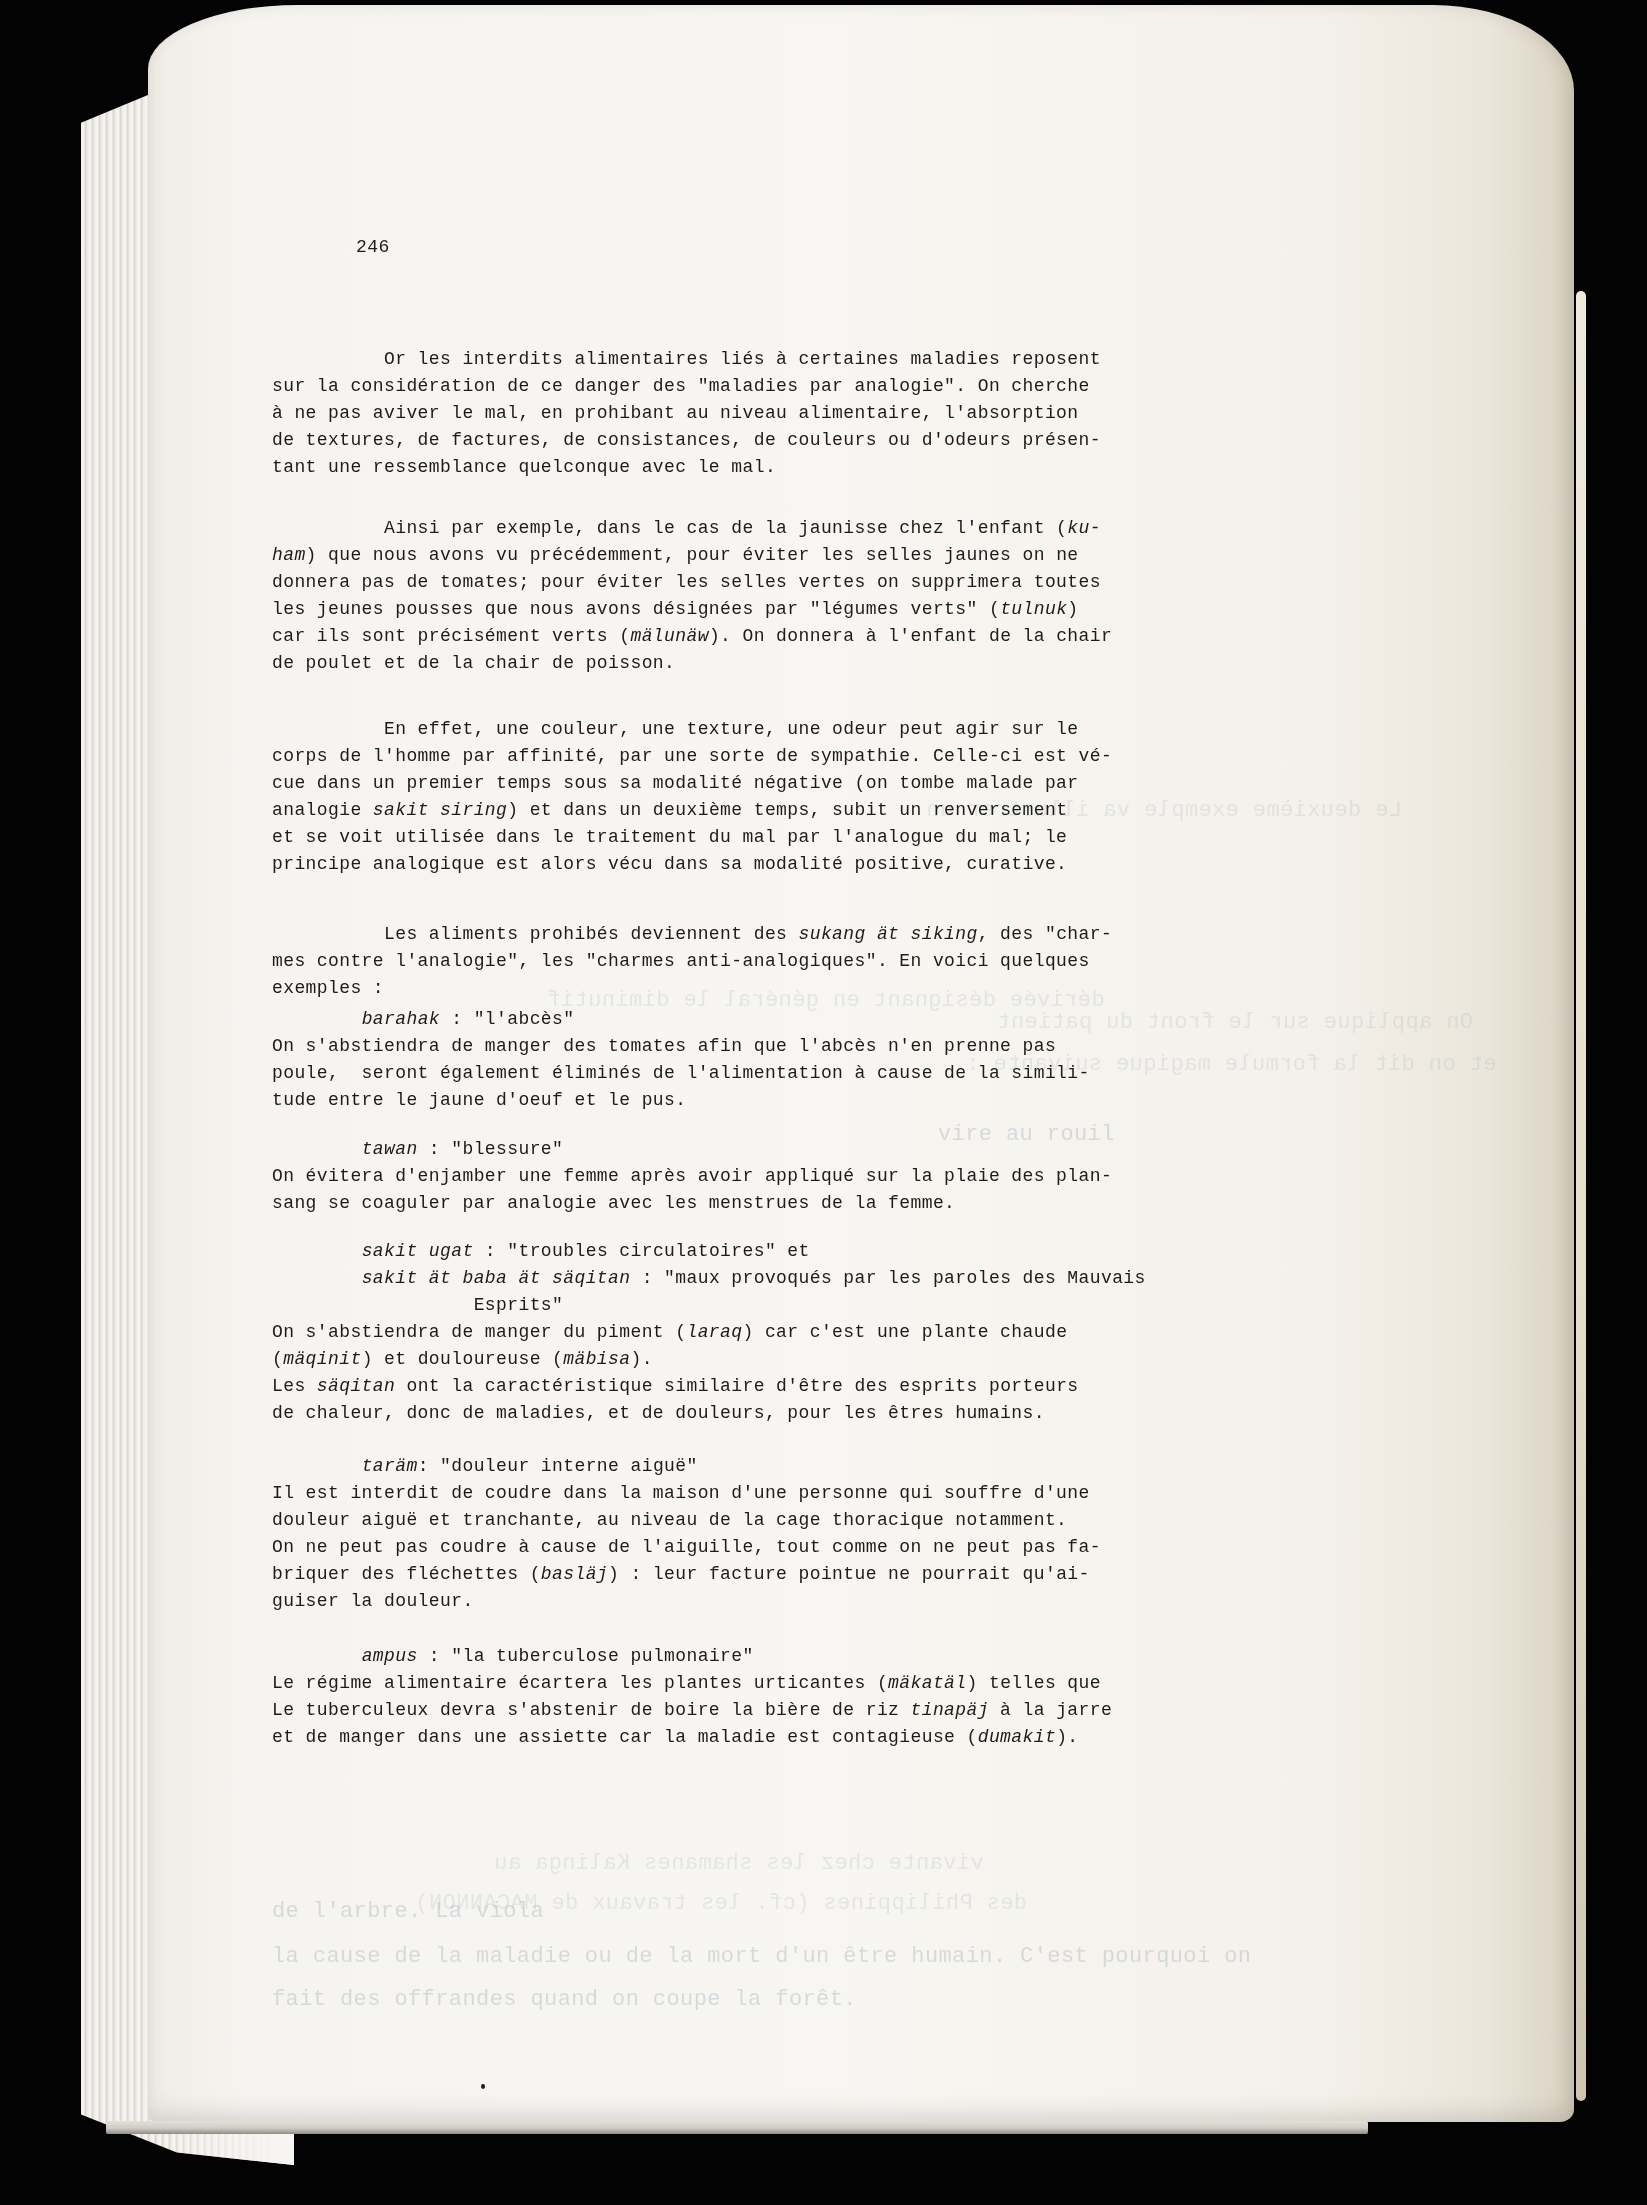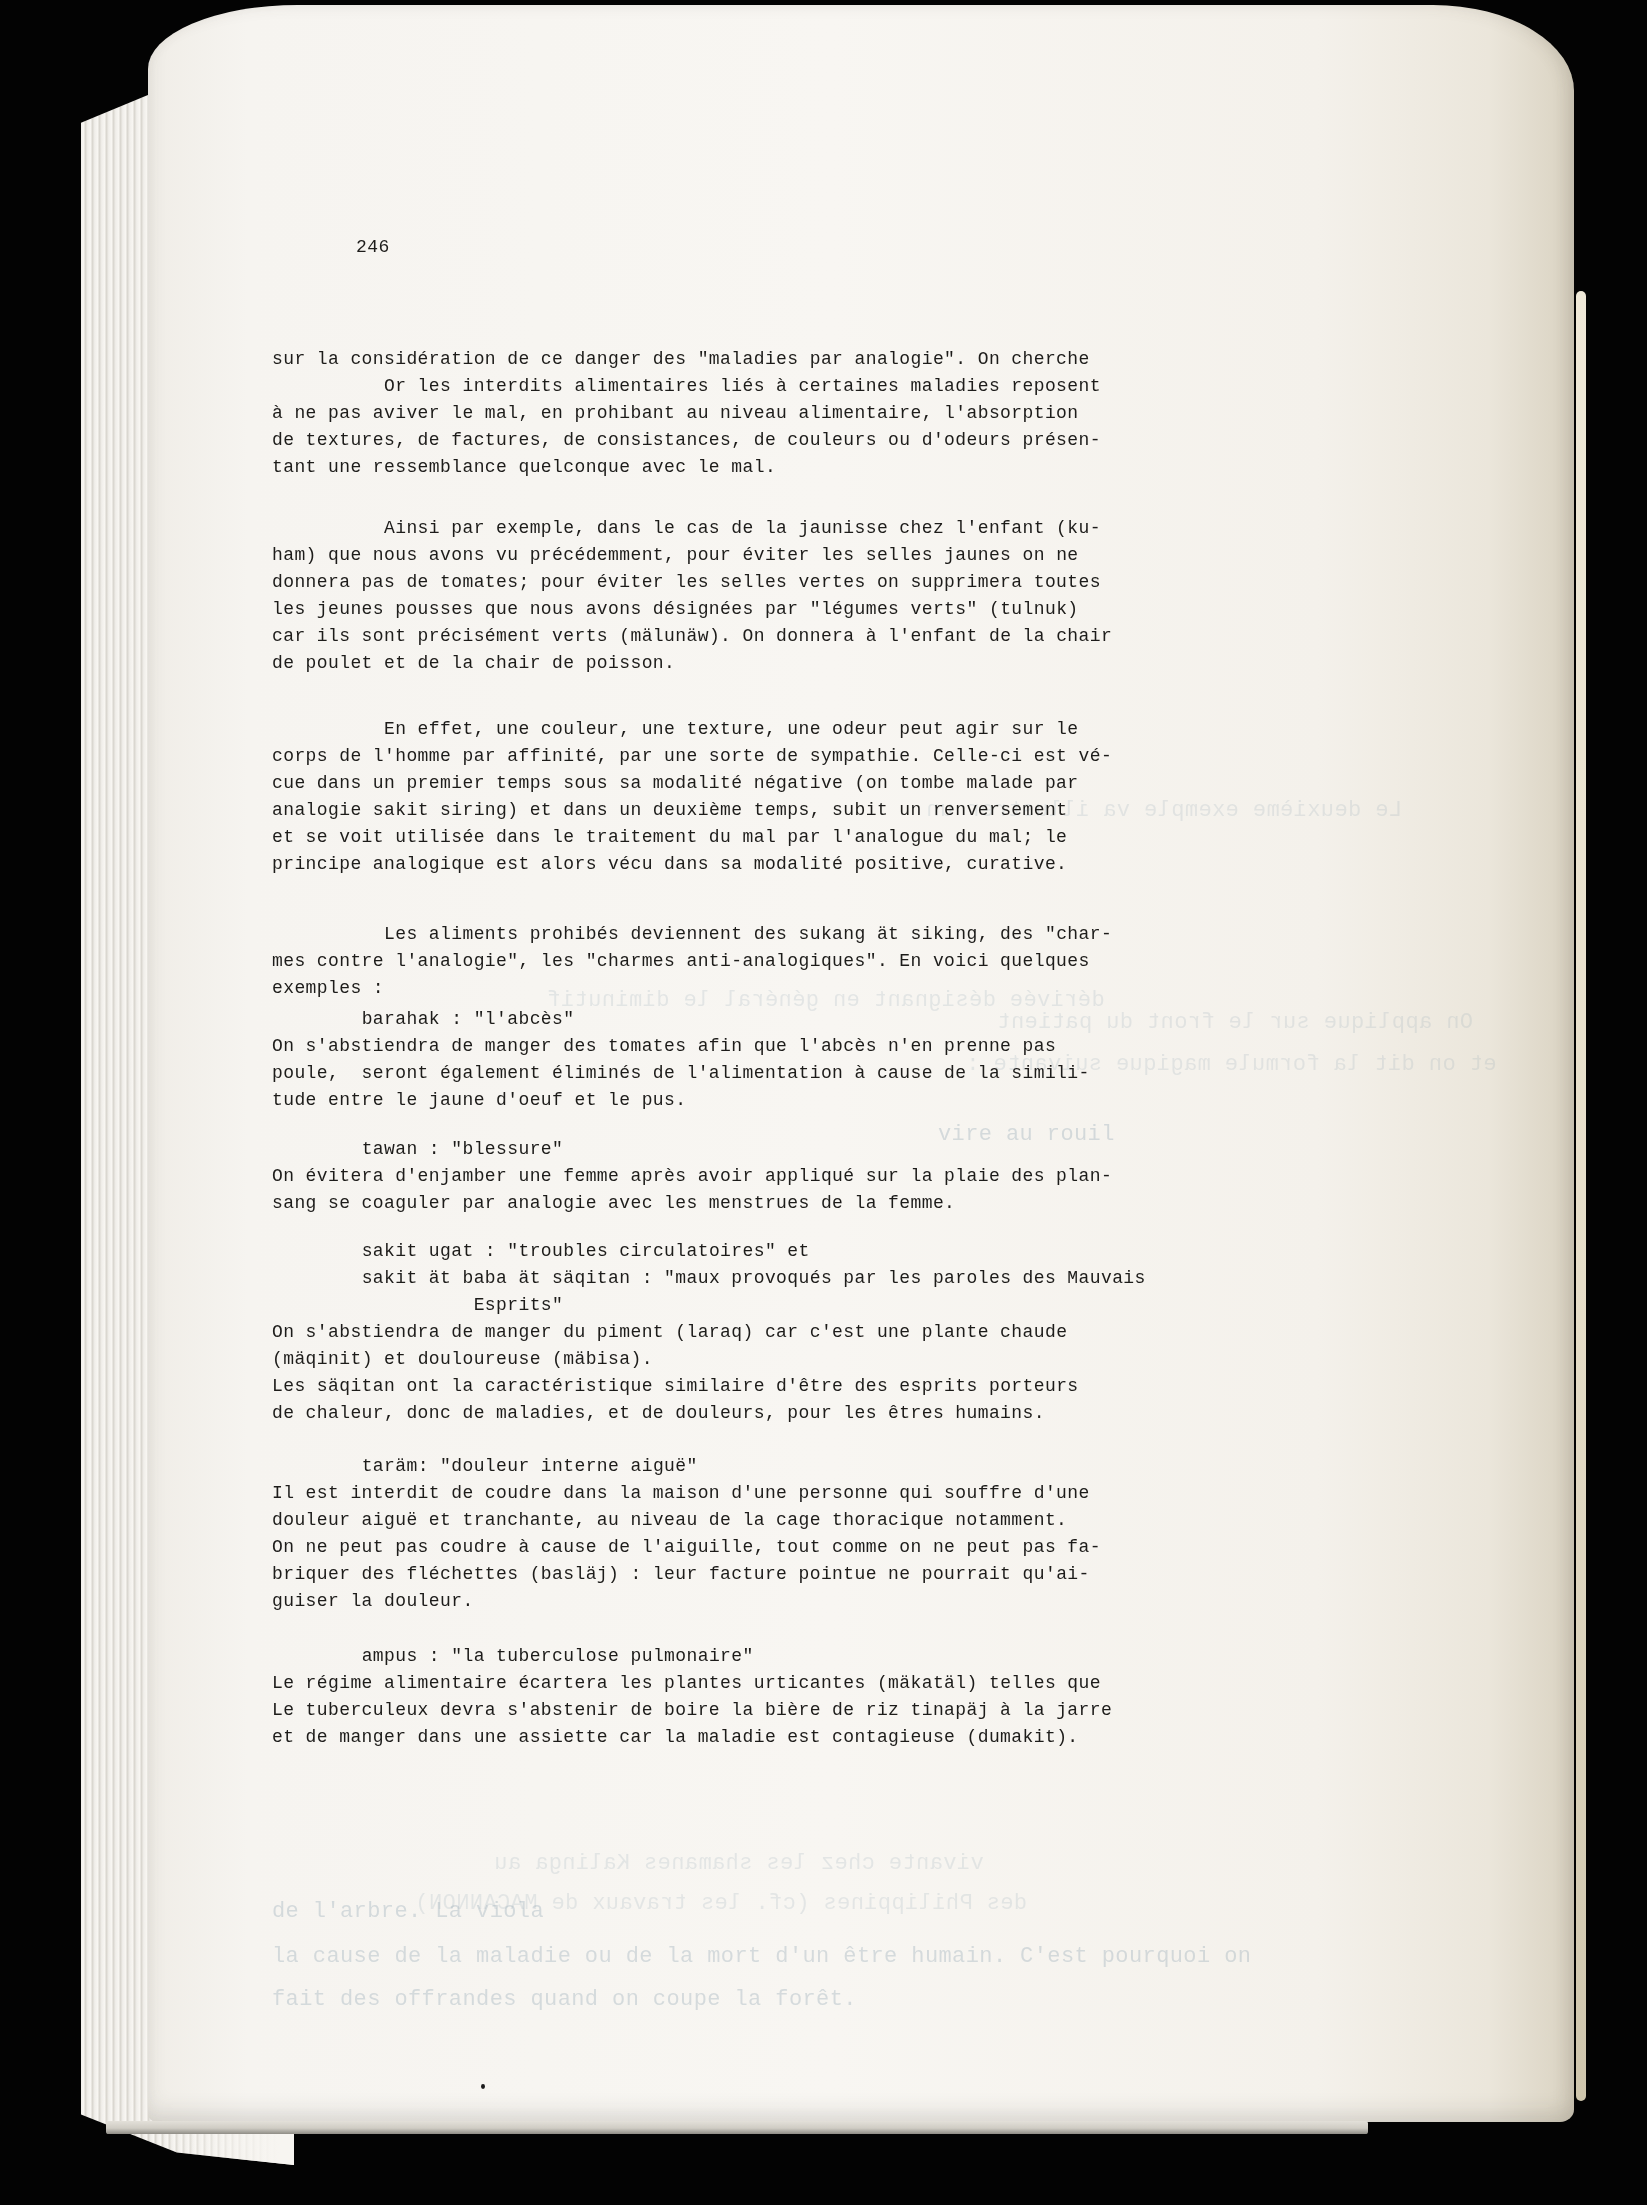--- a/index.html
+++ b/index.html
@@ -25,21 +25,21 @@
   
   .bottom-edge{position:absolute;left:106px;top:2121px;width:1262px;height:13.2px;
         background:linear-gradient(180deg,#e3e0d9 0%,#cfccc4 55%,#8f8d86 100%);
         border-radius:2.6px;}
   .speck{position:absolute;left:481px;top:2084px;width:4.4px;height:5.3px;background:#1b1b1b;border-radius:50%;}
 
   
   .text-col{position:absolute;left:272px;top:234px;width:1112px;
         color:#1d1c1a;font-size:18px;line-height:27px;letter-spacing:0.4px;}
   .line{white-space:pre;height:27px;}
-  .it{margin-top:20px;}
+  .it{font-style:italic;margin-top:20px;}
 
   
   .bleed{position:absolute;white-space:pre;color:#93a7b4;font-size:22px;line-height:26.5px;
          letter-spacing:0.4px;opacity:0.34;filter:blur(0.5px);}
   .bleed.mirror{transform:scaleX(-1);opacity:0.20;}
 </style>
 </head>
 <body>
 
 <div class="scene">
@@ -60,22 +60,22 @@
   <div class="bleed" style="left:272px;top:1944px">la cause de la maladie ou de la mort d'un être humain. C'est pourquoi on</div>
   <div class="bleed" style="left:272px;top:1987px">fait des offrandes quand on coupe la forêt.</div>
 
   <div class="speck"></div>
 
   <div class="text-col">
 
     <div class="line" style="margin-left:84px">246</div>
 
     <div style="margin-top:85px">
+      <div class="line"><span>          Or les interdits alimentaires liés à certaines maladies reposent</span></div>
       <div class="line"><span>sur la considération de ce danger des "maladies par analogie". On cherche</span></div>
-      <div class="line"><span>          Or les interdits alimentaires liés à certaines maladies reposent</span></div>
       <div class="line"><span>à ne pas aviver le mal, en prohibant au niveau alimentaire, l'absorption</span></div>
       <div class="line"><span>de textures, de factures, de consistances, de couleurs ou d'odeurs présen-</span></div>
       <div class="line"><span>tant une ressemblance quelconque avec le mal.</span></div>
     </div>
 
     <div style="margin-top:34px">
       <div class="line"><span>          Ainsi par exemple, dans le cas de la jaunisse chez l'enfant (</span><span class="it">ku-</span></div>
       <div class="line"><span class="it">ham</span><span>) que nous avons vu précédemment, pour éviter les selles jaunes on ne</span></div>
       <div class="line"><span>donnera pas de tomates; pour éviter les selles vertes on supprimera toutes</span></div>
       <div class="line"><span>les jeunes pousses que nous avons désignées par "légumes verts" (</span><span class="it">tulnuk</span><span>)</span></div>

